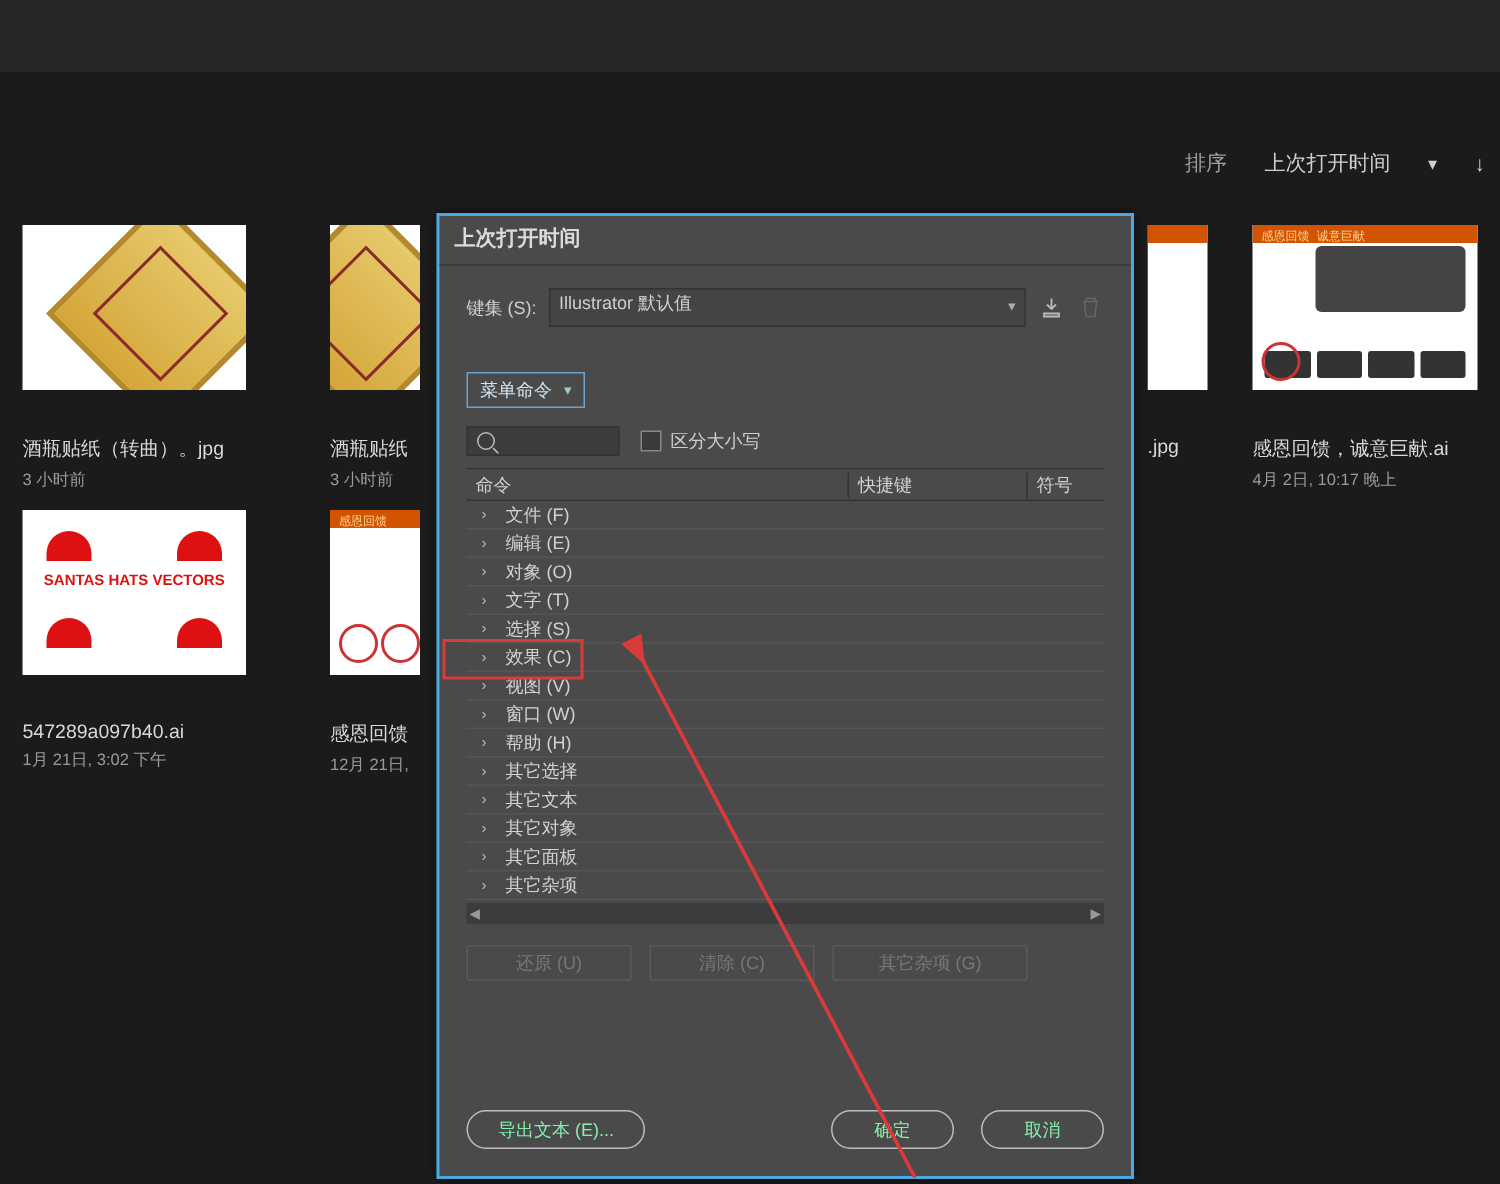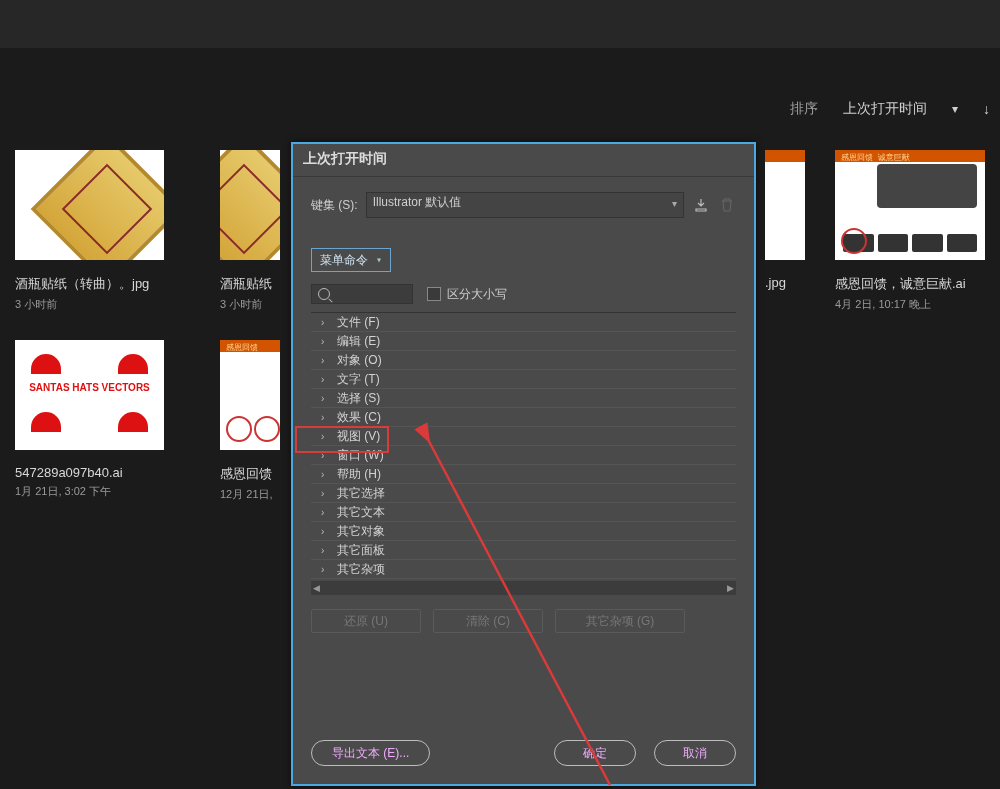--- a/index.html
+++ b/index.html
@@ -50,21 +50,21 @@
     color: #d8d8d8;
   }
   .thumb .img {
     width: 149px;
     height: 110px;
     background: #fff;
     position: relative;
     overflow: hidden;
   }
   .thumb .title {
-    margin-top: 15px;
+    margin-top: 30px;
     font-size: 13px;
     white-space: nowrap;
     overflow: hidden;
     text-overflow: ellipsis;
   }
   .thumb .meta {
     margin-top: 4px;
     font-size: 11px;
     color: #9a9a9a;
   }
@@ -160,21 +160,20 @@
   .cmd-type {
     margin-top: 30px;
     display:inline-flex; align-items:center;
     height: 22px;
     padding: 0 8px;
     background:#4a4a4a;
     border:1px solid #6aa4cf;
     color:#d0e5f3;
     font-size:12px;
     gap:8px;
-    font-family:Liberation Mono, monospace;
   }
   .cmd-type .caret{font-size:10px;color:#9cc;}
   .search-row {
     margin-top: 12px;
     display:flex; align-items:center; gap:14px;
   }
   .search-box {
     width: 88px;
     height: 18px;
     border:1px solid #333;
@@ -240,21 +239,21 @@
     font-size:12px; border-radius:2px;
   }
   .footer{
     padding: 0 18px 18px;
     display:flex;
     align-items:center;
   }
   .pill{
     height:24px;
     border:1px solid #bdbdbd;
-    color:#f0abfc;
+    color:#86efac;
     border-radius:14px;
     padding:0 20px;
     font-size:12px;
     display:flex; align-items:center; justify-content:center;
     background:transparent;
     white-space: nowrap;
   }
   .footer .spacer{flex:1;}
   .footer .pill + .pill { margin-left:18px; }
 
@@ -385,20 +384,25 @@
       <div class="search-box">
         <span class="mag"></span>
       </div>
       <div class="chk-row">
         <span class="chk"></span>
         <span>区分大小写</span>
       </div>
     </div>
 
     <div class="table">
+      <div class="thead">
+        <div class="c1">命令</div>
+        <div class="c2">快捷键</div>
+        <div class="c3">符号</div>
+      </div>
       <div id="rows">
           <div class="trow">
             <span class="chevr">›</span>
             <span>文件 (F)</span>
           </div>
           <div class="trow">
             <span class="chevr">›</span>
             <span>编辑 (E)</span>
           </div>
           <div class="trow">

